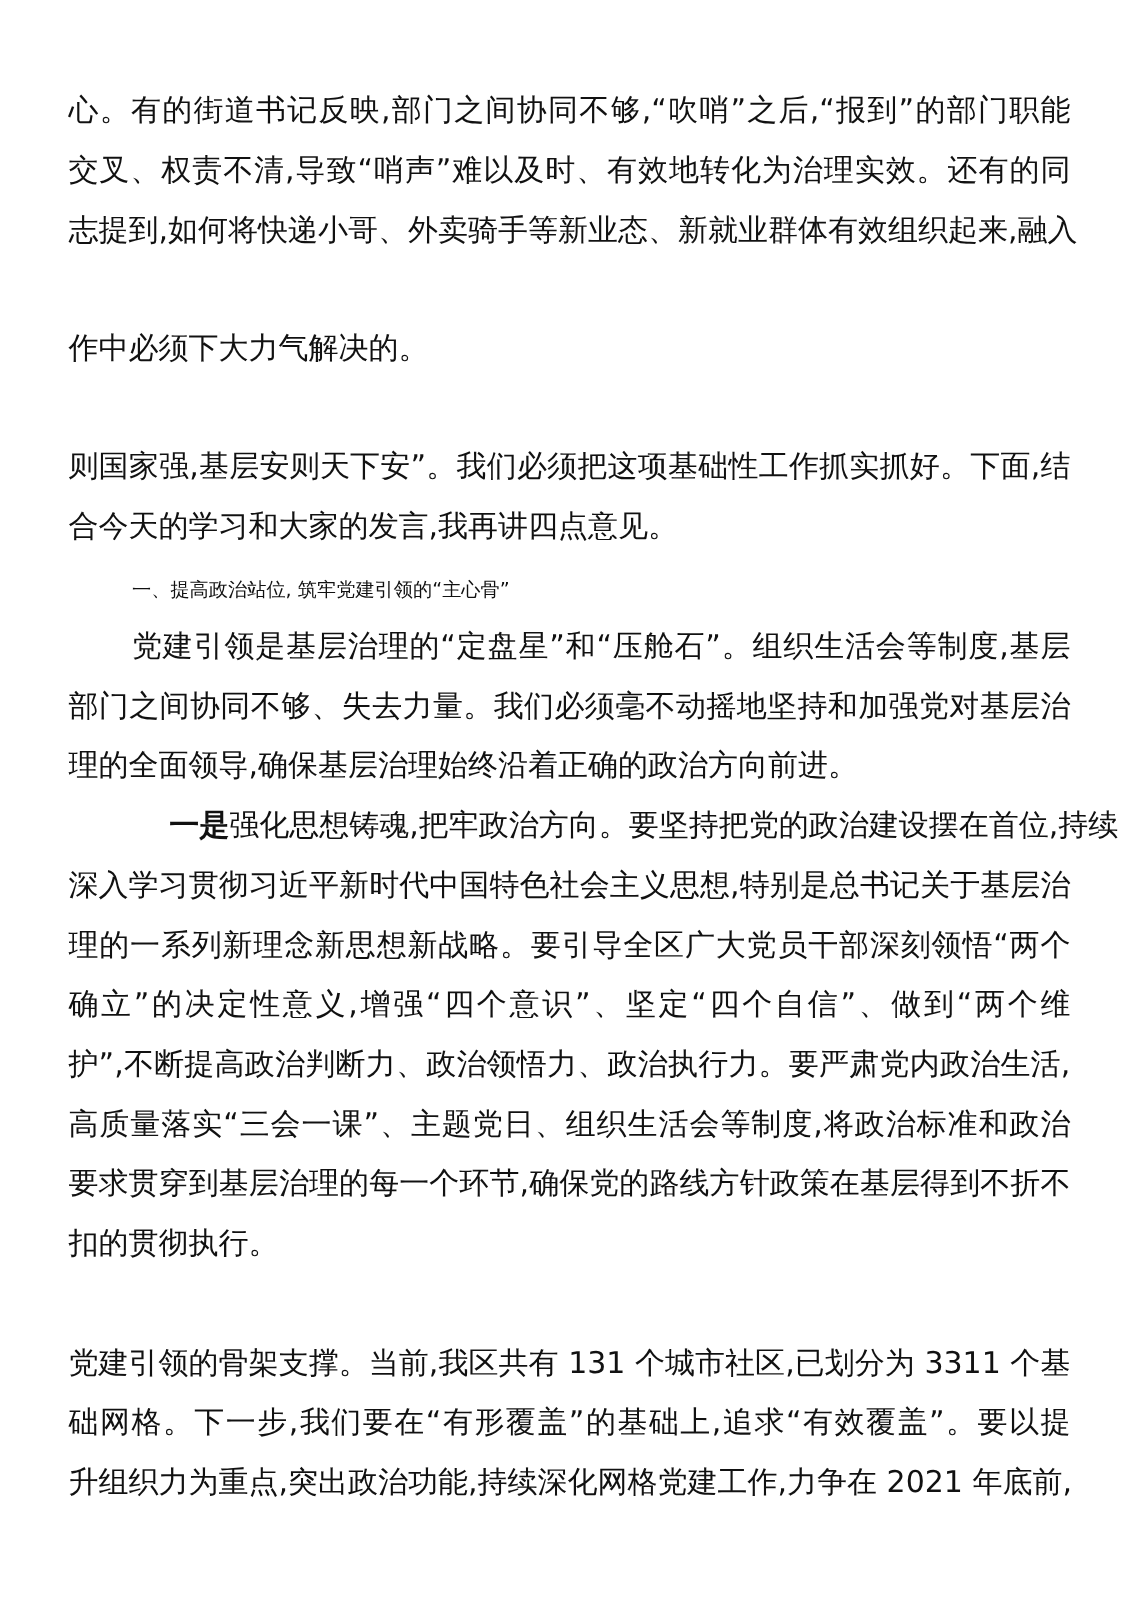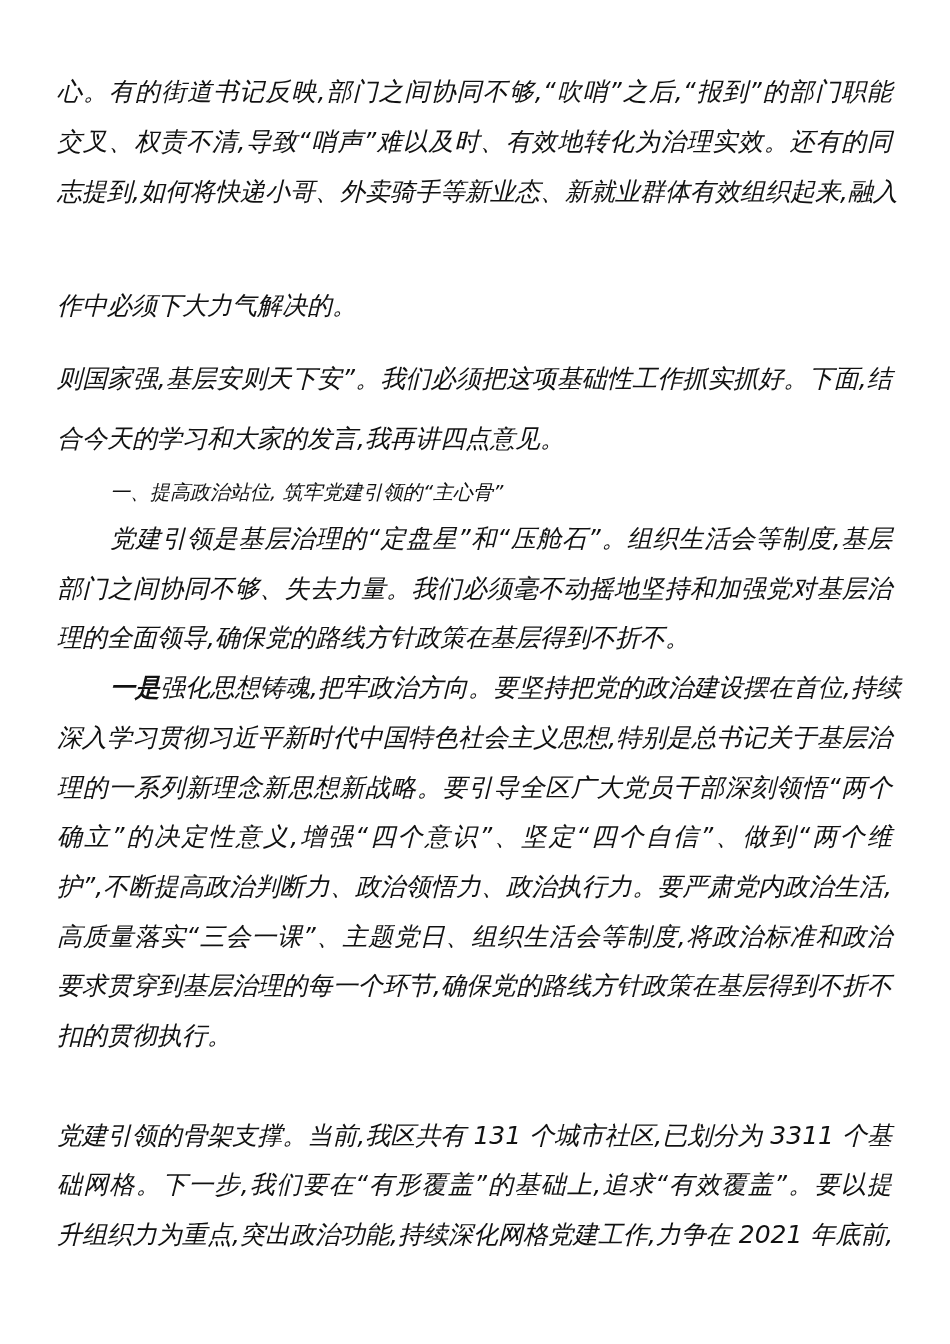--- a/index.html
+++ b/index.html
@@ -15,21 +15,20 @@
       font-family: "DejaVu Sans", "Liberation Sans", sans-serif;
       color: #111111;
     }
     .page {
       position: absolute;
       left: 0;
       top: 0;
       width: 950px;
       height: 1152px;
       background: #ffffff;
-      font-style: italic;
     }
     .line {
       position: absolute;
       left: 57px;
       width: 835px;
       height: 40px;
       font-size: 25px;
       line-height: 40px;
       white-space: nowrap;
       text-align: justify;
@@ -37,45 +36,46 @@
       letter-spacing: 0px;
     }
     .line.indent {
       left: 110px;
       width: 782px;
     }
     .line.last {
       text-align-last: left;
     }
     .line.heading {
-      font-size: 20px;
+      font-size: 16px;
       text-align-last: left;
     }
     .lead {
       font-weight: bold;
+      margin-left: 31px;
     }
   </style>
 </head>
 <body>
 
 <div class="page">
 
   <div class="line" style="top:72px">心。有的街道书记反映,部门之间协同不够,“吹哨”之后,“报到”的部门职能</div>
   <div class="line" style="top:122px">交叉、权责不清,导致“哨声”难以及时、有效地转化为治理实效。还有的同</div>
   <div class="line" style="top:172px">志提到,如何将快递小哥、外卖骑手等新业态、新就业群体有效组织起来,融入</div>
-  <div class="line last" style="top:286px">作中必须下大力气解决的。</div>
+  <div class="line last" style="top:270px">作中必须下大力气解决的。</div>
 
-  <div class="line" style="top:359px">则国家强,基层安则天下安”。我们必须把这项基础性工作抓实抓好。下面,结</div>
+  <div class="line" style="top:369px">则国家强,基层安则天下安”。我们必须把这项基础性工作抓实抓好。下面,结</div>
   <div class="line last" style="top:419px">合今天的学习和大家的发言,我再讲四点意见。</div>
 
   <div class="line indent heading" style="top:472px">一、提高政治站位, 筑牢党建引领的“主心骨”</div>
 
   <div class="line indent" style="top:519px">党建引领是基层治理的“定盘星”和“压舱石”。组织生活会等制度,基层</div>
   <div class="line" style="top:569px">部门之间协同不够、失去力量。我们必须毫不动摇地坚持和加强党对基层治</div>
-  <div class="line last" style="top:618px">理的全面领导,确保党的路线方针政策在基层得到不折不。</div>
+  <div class="line last" style="top:618px">理的全面领导,确保基层治理始终沿着正确的政治方向前进。</div>
 
   <div class="line indent" style="top:668px">
     <span class="lead">一是</span><span>强化思想铸魂,把牢政治方向。要坚持把党的政治建设摆在首位,持续</span>
   </div>
   <div class="line" style="top:718px">深入学习贯彻习近平新时代中国特色社会主义思想,特别是总书记关于基层治</div>
   <div class="line" style="top:768px">理的一系列新理念新思想新战略。要引导全区广大党员干部深刻领悟“两个</div>
   <div class="line" style="top:817px">确立”的决定性意义,增强“四个意识”、坚定“四个自信”、做到“两个维</div>
   <div class="line" style="top:867px">护”,不断提高政治判断力、政治领悟力、政治执行力。要严肃党内政治生活,</div>
   <div class="line" style="top:917px">高质量落实“三会一课”、主题党日、组织生活会等制度,将政治标准和政治</div>
   <div class="line" style="top:966px">要求贯穿到基层治理的每一个环节,确保党的路线方针政策在基层得到不折不</div>

